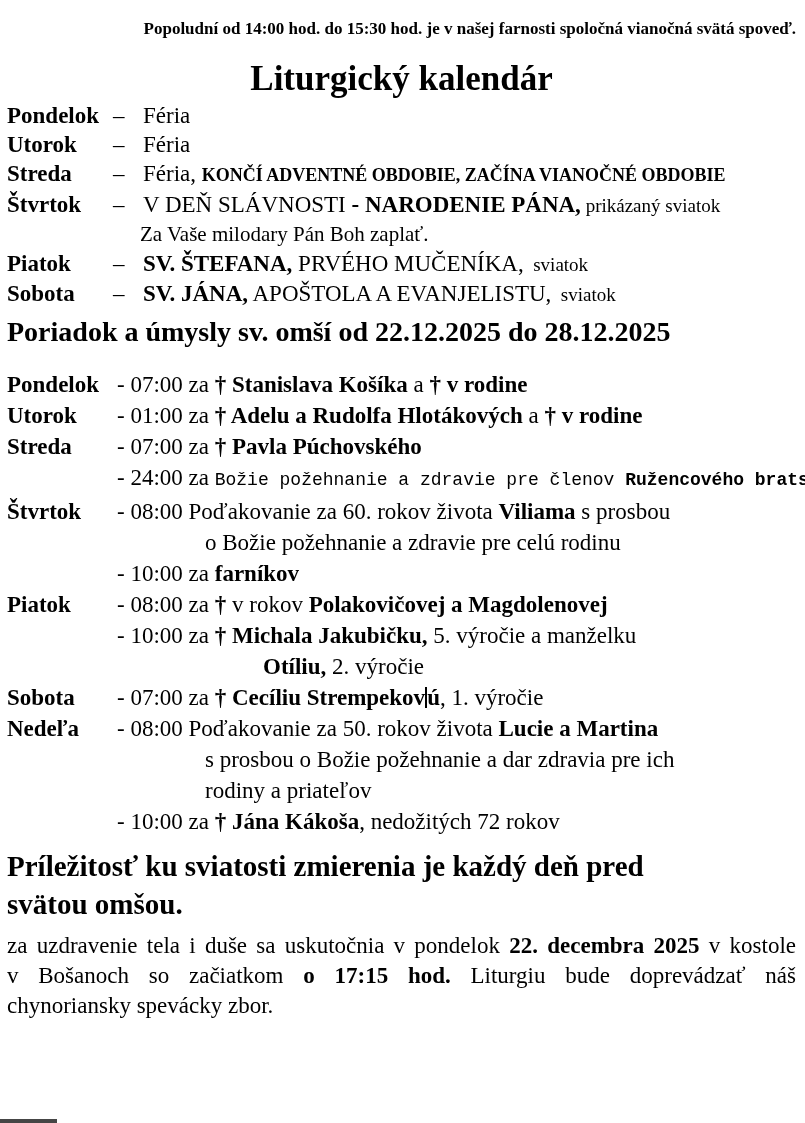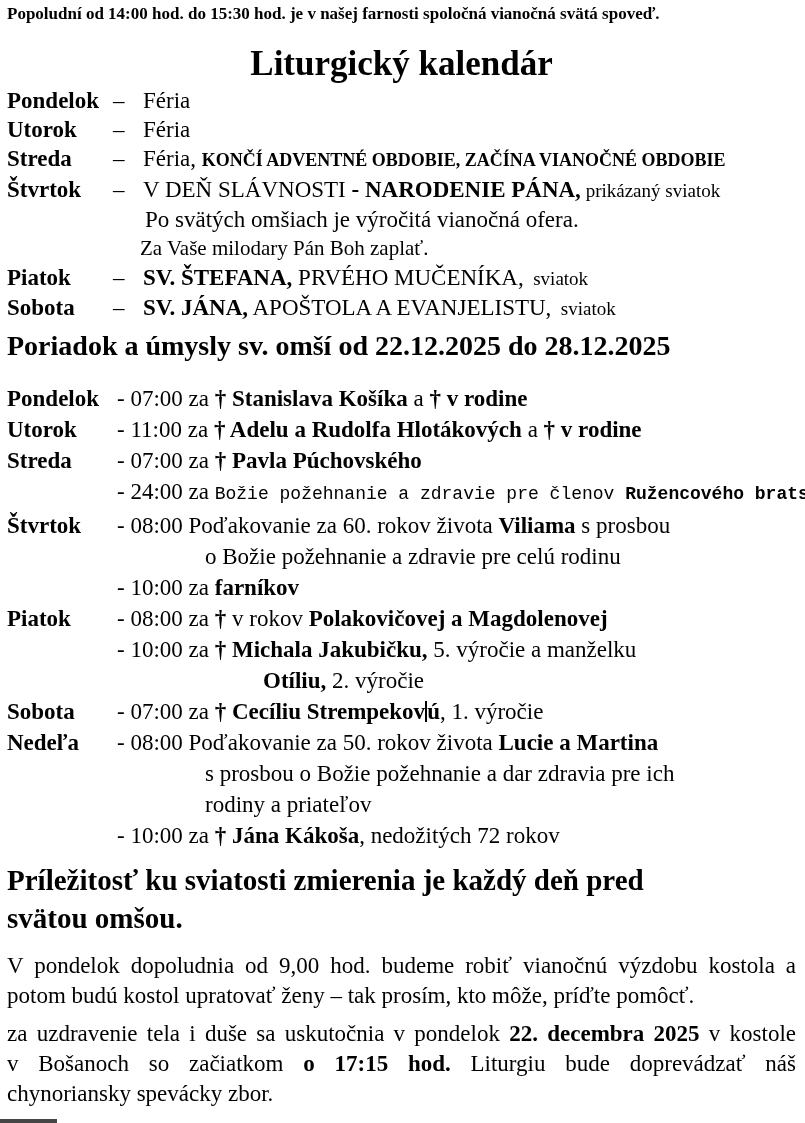--- a/index.html
+++ b/index.html
@@ -2,21 +2,21 @@
 <html><head>
 <meta charset="utf-8">
 <style>
   html,body{margin:0;padding:0;background:#ffffff;}
   body{width:805px;height:1123px;overflow:hidden;color:#000;}
   .page{
     font-family:"Liberation Serif","DejaVu Serif",serif;
     position:relative;height:100%;box-sizing:border-box;
     padding:0 9px 0 7px;
   }
-  .notice{font-weight:bold;text-align:left;font-size:17px;line-height:21px;padding-top:3px;}
+  .notice{font-weight:bold;text-align:right;font-size:17px;line-height:21px;padding-top:18px;}
   .cal-title{font-weight:bold;font-size:35px;text-align:center;line-height:34px;margin:23px 0 5px 0;}
   .cal-row{display:flex;font-size:23px;line-height:29px;white-space:nowrap;}
   .cal-day{width:106px;font-weight:bold;flex:none;}
   .cal-dash{width:30px;flex:none;}
   .cal-content{flex:1;}
   .caps{font-weight:bold;font-size:18px;}
   .seg-sm{font-size:19px;}
   .note1{padding-left:138px;font-size:23px;line-height:29px;white-space:nowrap;}
   .note2{padding-left:133px;font-size:21px;line-height:29px;white-space:nowrap;}
   .sch-title{font-weight:bold;font-size:28px;line-height:33px;margin:6px 0 21px 0;white-space:nowrap;}
@@ -58,42 +58,41 @@
   <div class="cal-row">
     <span class="cal-day">Streda</span>
     <span class="cal-dash">–</span>
     <span class="cal-content"><span>Féria, </span><span class="caps">KONČÍ ADVENTNÉ OBDOBIE, ZAČÍNA VIANOČNÉ OBDOBIE</span></span>
   </div>
   <div class="cal-row">
     <span class="cal-day">Štvrtok</span>
     <span class="cal-dash">–</span>
     <span class="cal-content"><span>V DEŇ SLÁVNOSTI </span><span class="b">- NARODENIE PÁNA,</span><span class="seg-sm"> prikázaný sviatok</span></span>
   </div>
-  <div class="note1"><span>Po svätých omšiach je výročitá vianočná ofera.</span></div>
   <div class="note2"><span>Za Vaše milodary Pán Boh zaplať.</span></div>
   <div class="cal-row">
     <span class="cal-day">Piatok</span>
     <span class="cal-dash">–</span>
     <span class="cal-content"><span class="b">SV. ŠTEFANA,</span><span> PRVÉHO MUČENÍKA,</span><span class="seg-sm">&nbsp; sviatok</span></span>
   </div>
   <div class="cal-row">
     <span class="cal-day">Sobota</span>
     <span class="cal-dash">–</span>
     <span class="cal-content"><span class="b">SV. JÁNA,</span><span> APOŠTOLA A EVANJELISTU,</span><span class="seg-sm">&nbsp; sviatok</span></span>
   </div>
 
   <h2 class="sch-title">Poriadok a úmysly sv. omší od 22.12.2025 do 28.12.2025</h2>
 
   <div class="sch-row">
     <span class="sch-day">Pondelok</span>
     <span class="sch-content"><span>- 07:00 za </span><span class="b">† Stanislava Košíka</span><span> a </span><span class="b">† v rodine</span></span>
   </div>
   <div class="sch-row">
     <span class="sch-day">Utorok</span>
-    <span class="sch-content"><span>- 11:00 za </span><span class="b">† Adelu a Rudolfa Hlotákových</span><span> a </span><span class="b">† v rodine</span></span>
+    <span class="sch-content"><span>- 01:00 za </span><span class="b">† Adelu a Rudolfa Hlotákových</span><span> a </span><span class="b">† v rodine</span></span>
   </div>
   <div class="sch-row">
     <span class="sch-day">Streda</span>
     <span class="sch-content"><span>- 07:00 za </span><span class="b">† Pavla Púchovského</span></span>
   </div>
   <div class="sch-row">
     <span class="sch-day"></span>
     <span class="sch-content"><span>- 24:00 za </span><span class="sch-sm">Božie požehnanie a zdravie pre členov </span><span class="sch-sm b">Ružencového bratstva</span></span>
   </div>
   <div class="sch-row">
@@ -127,24 +126,20 @@
   <div class="sch-row">
     <span class="sch-day"></span>
     <span class="sch-content"><span>- 10:00 za </span><span class="b">† Jána Kákoša</span><span>, nedožitých 72 rokov</span></span>
   </div>
 
   <div class="conf-title">
     <div>Príležitosť ku sviatosti zmierenia je každý deň pred</div>
     <div>svätou omšou.</div>
   </div>
 
-  <div class="para p1">
-    <div class="jline">V pondelok dopoludnia od 9,00 hod. budeme robiť vianočnú výzdobu kostola a</div>
-    <div class="lline">potom budú kostol upratovať ženy – tak prosím, kto môže, príďte pomôcť.</div>
-  </div>
 
   <div class="para p2">
     <div class="jline"><span>za uzdravenie tela i duše sa uskutočnia v pondelok </span><span class="b">22. decembra 2025</span><span> v kostole</span></div>
     <div class="jline"><span>v Bošanoch so začiatkom </span><span class="b">o 17:15 hod.</span><span> Liturgiu bude doprevádzať náš</span></div>
     <div class="lline"><span>chynoriansky spevácky zbor.</span></div>
   </div>
 
   <div class="scan-artifact"></div>
 </div>
 

